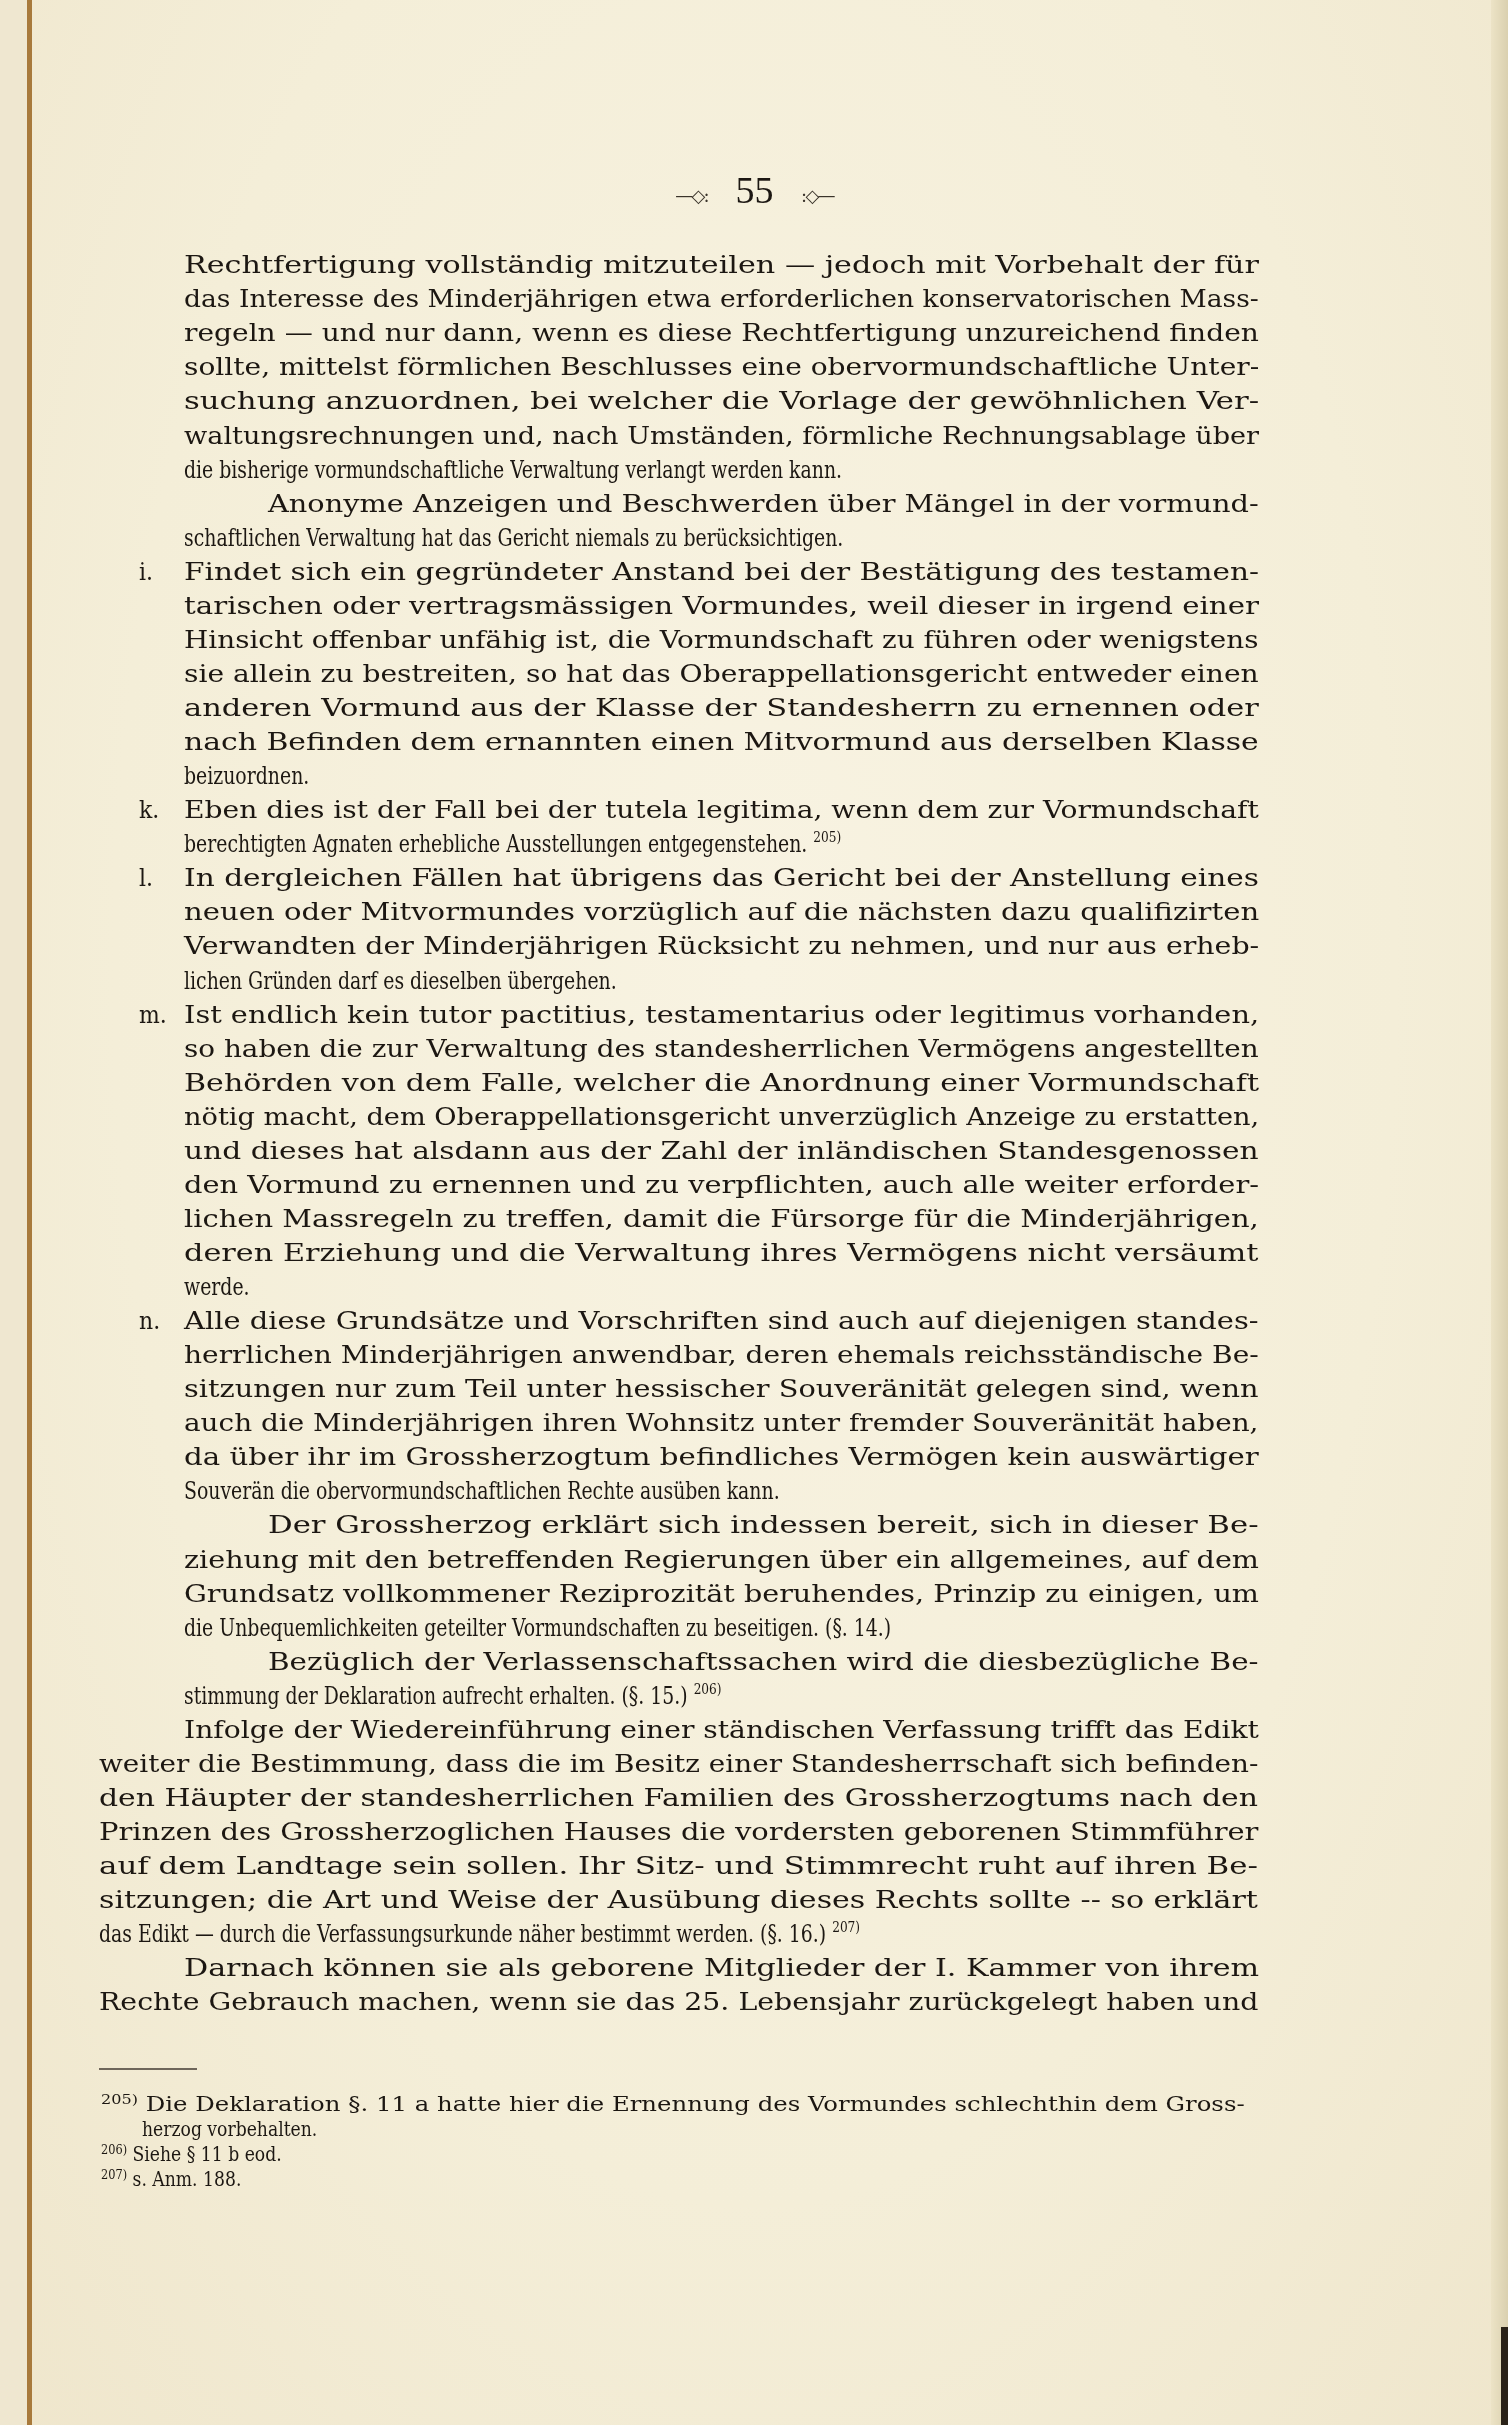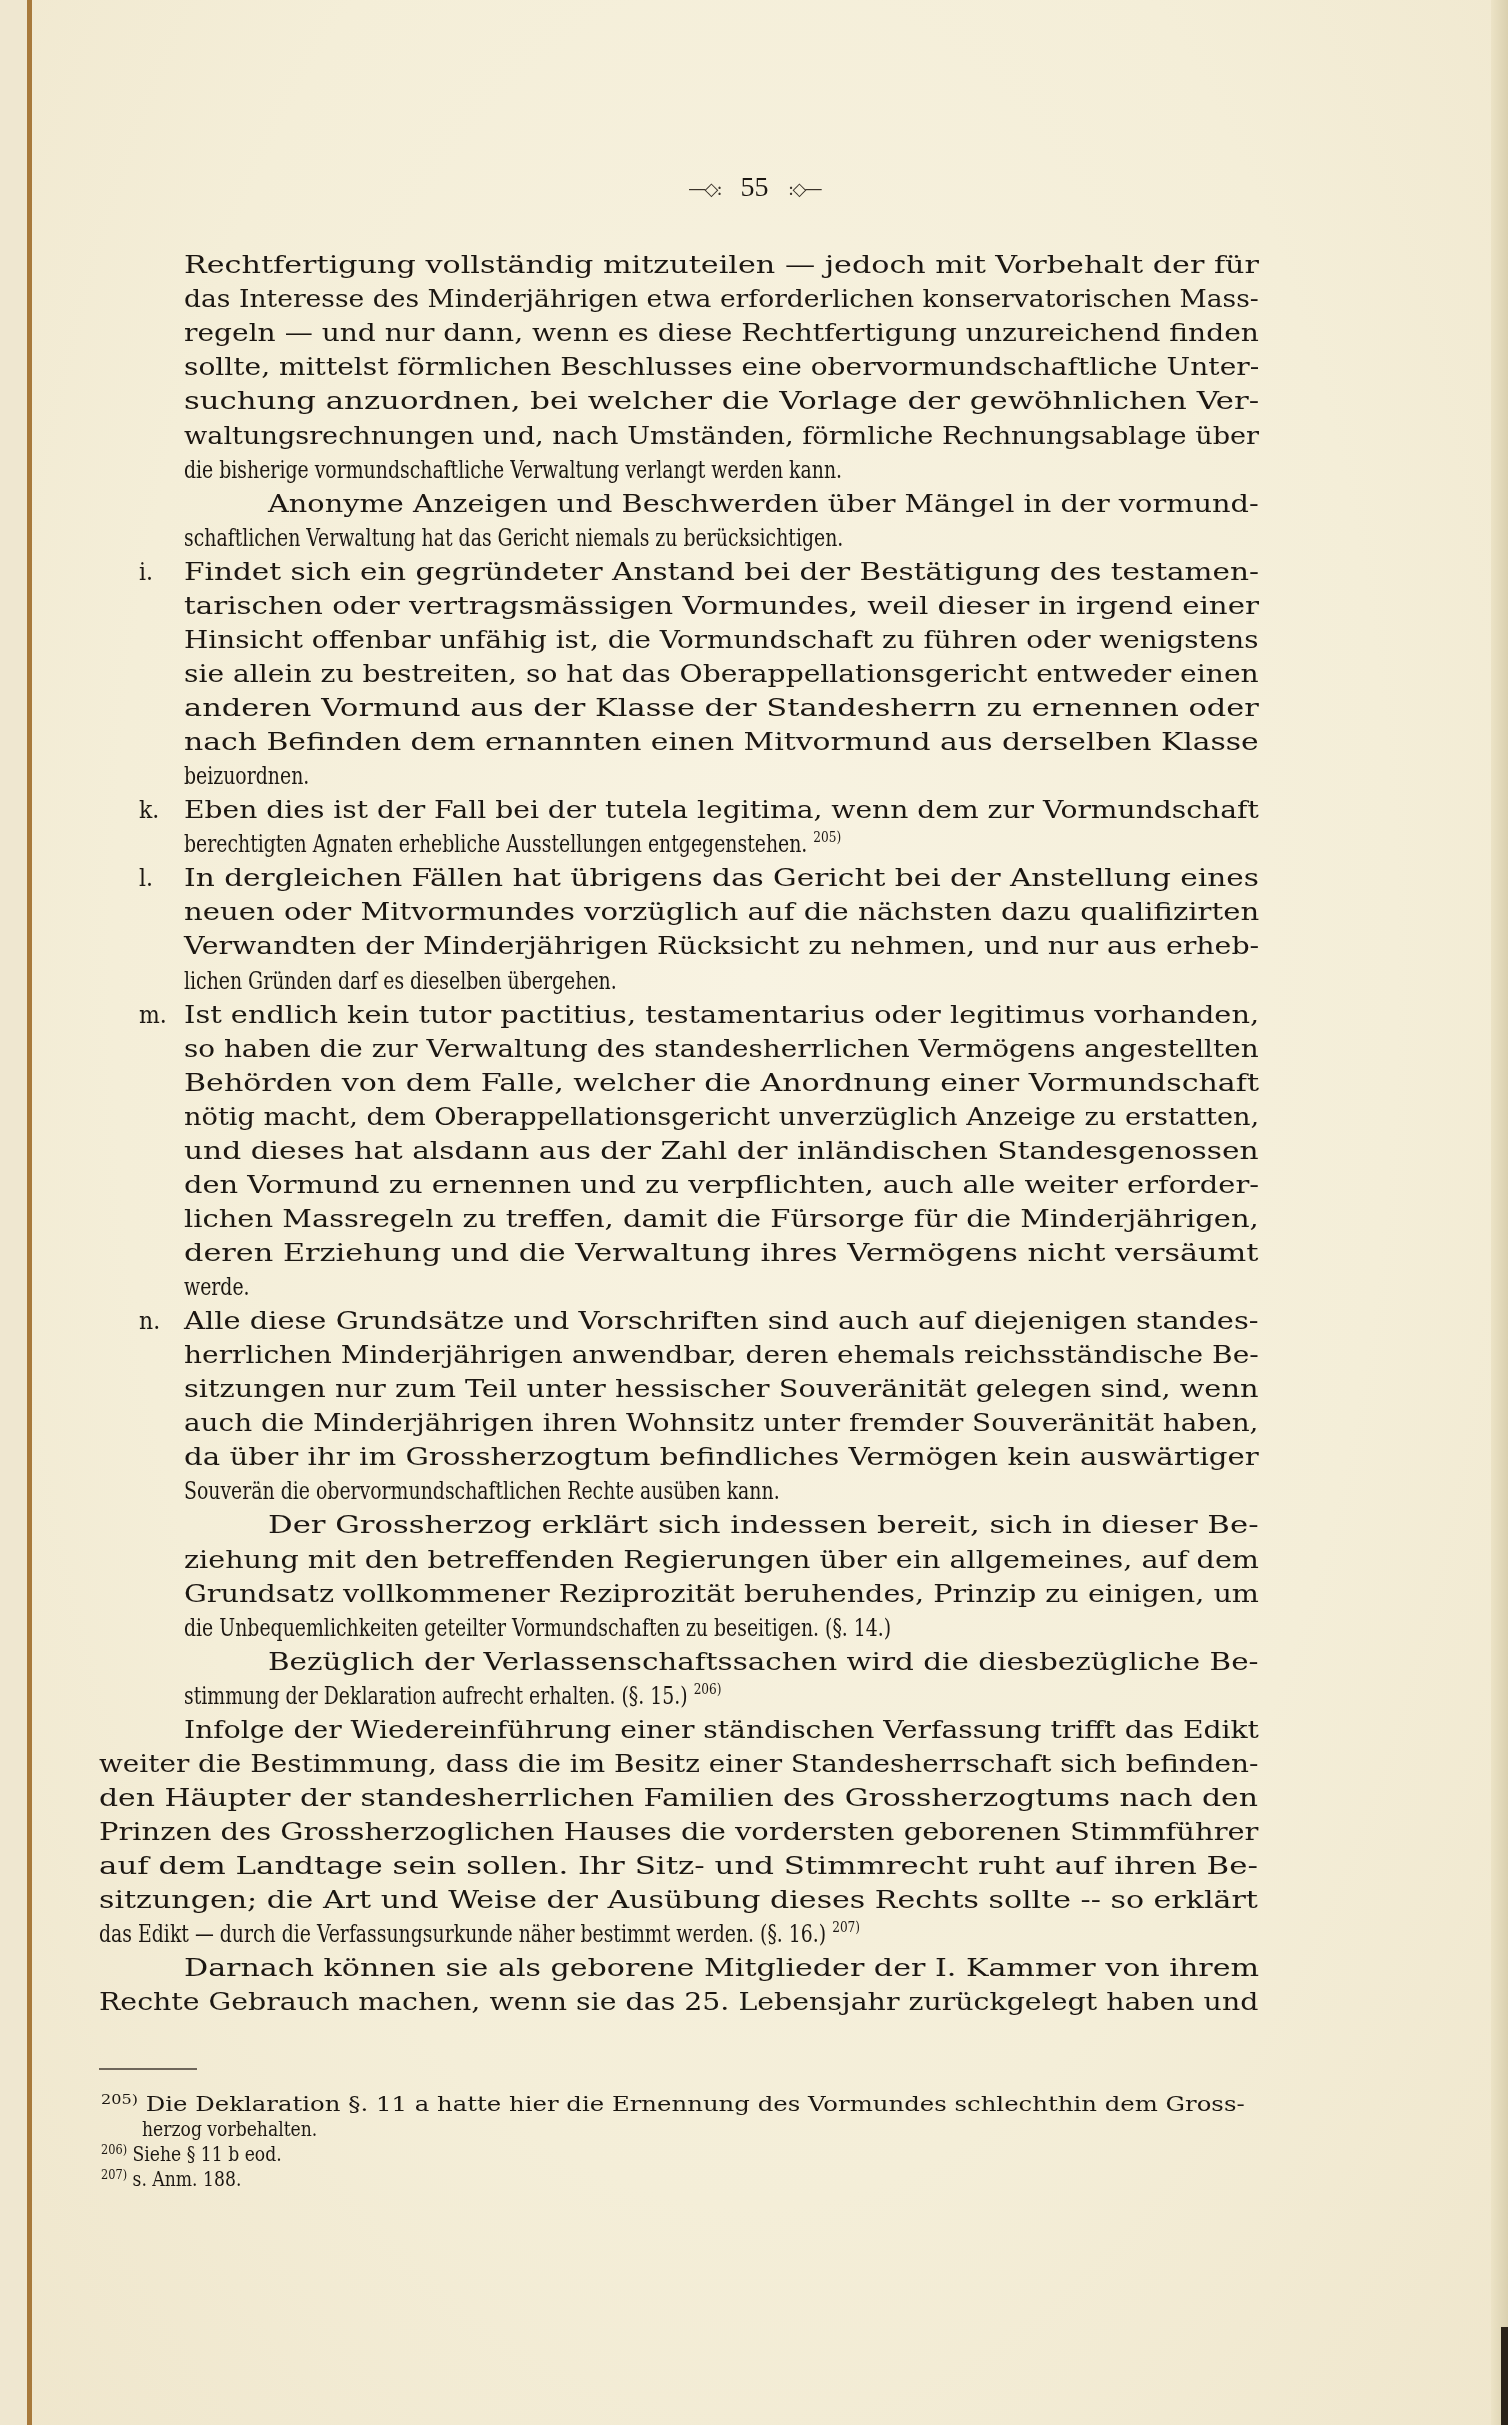--- a/index.html
+++ b/index.html
@@ -13,21 +13,21 @@
     position:absolute; left:0; top:0; width:1509px; height:2426px;
     background: radial-gradient(ellipse at 50% 40%, #f8f3e2 0%, #f4eed8 60%, #efe6cc 100%);
   }
   .left-edge { position:absolute; left:0; top:0; width:26.5px; height:2426px; background:#efe7d0; }
   .spine-line { position:absolute; left:26.5px; top:0; width:5px; height:2426px; background:#a87a3c; }
   .right-edge { position:absolute; right:0; top:0; width:18px; height:2426px; background:linear-gradient(90deg,#ece3c6,#d9cfae); }
   .right-edge-dark { position:absolute; right:0; bottom:0; width:8.3px; height:99px; background:#2a2218; }
 
   .header { position:absolute; top:168px; left:0; width:1509px; text-align:center; font-size:30px; }
   .header .orn { font-size:18px; vertical-align:middle; color:#3a332a; letter-spacing:-1.7px; }
-  .header .num { font-family:"Liberation Serif", serif; font-size:28px; margin:0 10px;text-align:center; }
+  .header .num { font-family:"Liberation Serif", serif; font-size:38px; margin:0 18px;text-align:center; }
 
   .text {
     position:absolute; left:0; top:235px; width:1509px;
     font-size:24.4px; line-height:34px;
     font-family:"DejaVu Serif", serif;
     font-stretch:condensed;
   }
   .line { position:absolute; white-space:nowrap; transform-origin:left top; }
   .lbl { position:absolute; white-space:nowrap; }
   sup { font-size:15.7px; vertical-align:10px; line-height:0; }

